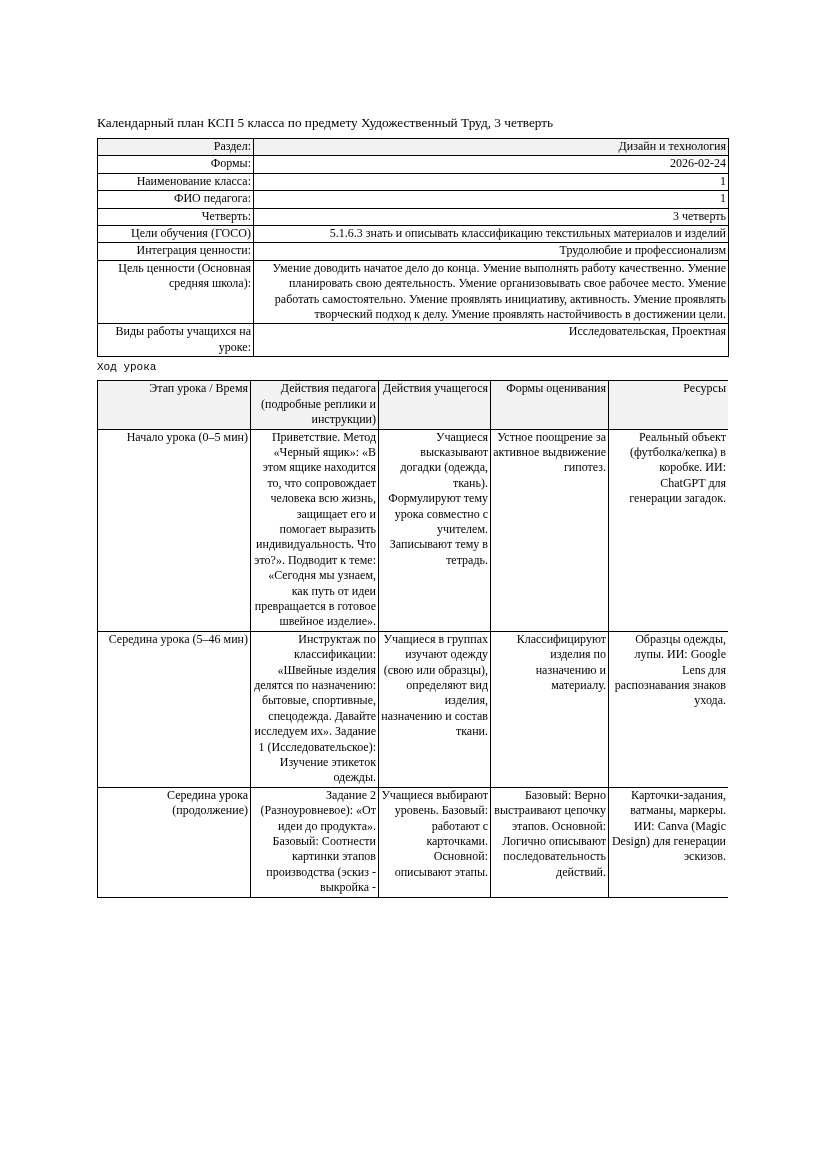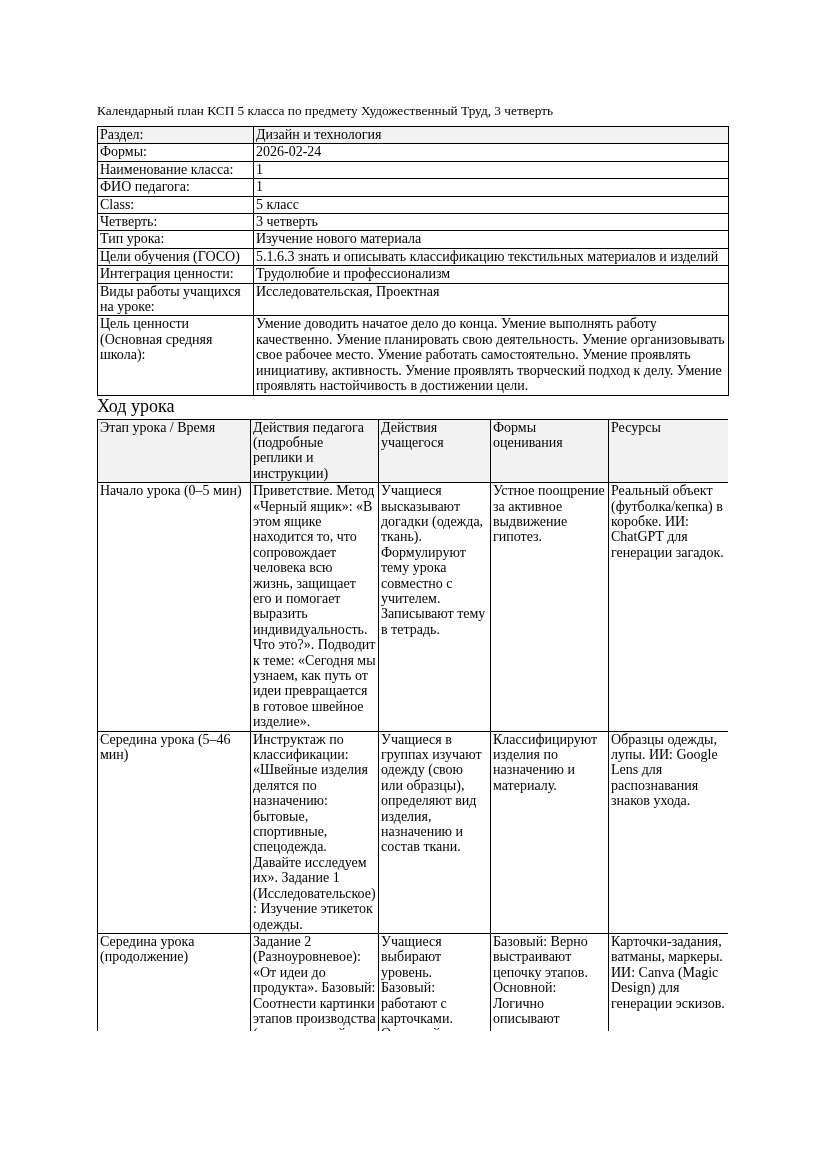--- a/index.html
+++ b/index.html
@@ -17,46 +17,47 @@
   }
   .page {
     position: absolute;
     left: 97px;
     top: 99px;
     width: 631px;
   }
   .doc-title {
     font-size: 13.3px;
     line-height: 15px;
-    margin: 4px 0 8px 0;
+    margin: 16px 0 8px 0;
     white-space: nowrap;
   }
   table {
     border-collapse: collapse;
     table-layout: fixed;
     width: 631px;
   }
   td, th {
     border: 1px solid #000000;
-    font-size: 14px;
+    font-size: 12px;
     line-height: 15.4px;
     font-weight: normal;
-    text-align: left;
+    text-align: right;
     vertical-align: top;
     padding: 0 2px 1px 2px;
     overflow-wrap: break-word;
     word-break: break-word;
   }
   .shaded td, .shaded th {
     background: #f2f2f2;
   }
   .section-heading {
-    font-size: 18px;
+    font-size: 11px;
     line-height: 15px;
     margin: 3px 0 5px 0;
+    font-family: Liberation Mono, monospace;
   }
   
   .flow-wrap {
     max-height: 612px;
     overflow: hidden;
   }
 </style>
 </head>
 <body>
 
@@ -80,46 +81,38 @@
         </tr>
         <tr>
           <td>Наименование класса:</td>
           <td>1</td>
         </tr>
         <tr>
           <td>ФИО педагога:</td>
           <td>1</td>
         </tr>
         <tr>
-          <td>Class:</td>
-          <td>5 класс</td>
-        </tr>
-        <tr>
           <td>Четверть:</td>
           <td>3 четверть</td>
-        </tr>
-        <tr>
-          <td>Тип урока:</td>
-          <td>Изучение нового материала</td>
         </tr>
         <tr>
           <td>Цели обучения (ГОСО)</td>
           <td>5.1.6.3 знать и описывать классификацию текстильных материалов и изделий</td>
         </tr>
         <tr>
           <td>Интеграция ценности:</td>
           <td>Трудолюбие и профессионализм</td>
         </tr>
         <tr>
+          <td>Цель ценности (Основная средняя школа):</td>
+          <td>Умение доводить начатое дело до конца. Умение выполнять работу качественно. Умение планировать свою деятельность. Умение организовывать свое рабочее место. Умение работать самостоятельно. Умение проявлять инициативу, активность. Умение проявлять творческий подход к делу. Умение проявлять настойчивость в достижении цели.</td>
+        </tr>
+        <tr>
           <td>Виды работы учащихся на уроке:</td>
           <td>Исследовательская, Проектная</td>
-        </tr>
-        <tr>
-          <td>Цель ценности (Основная средняя школа):</td>
-          <td>Умение доводить начатое дело до конца. Умение выполнять работу качественно. Умение планировать свою деятельность. Умение организовывать свое рабочее место. Умение работать самостоятельно. Умение проявлять инициативу, активность. Умение проявлять творческий подход к делу. Умение проявлять настойчивость в достижении цели.</td>
         </tr>
       </tbody>
   </table>
 
   <p class="section-heading">Ход урока</p>
 
   <div class="flow-wrap">
     <table>
       <colgroup>
         <col style="width:153px">

